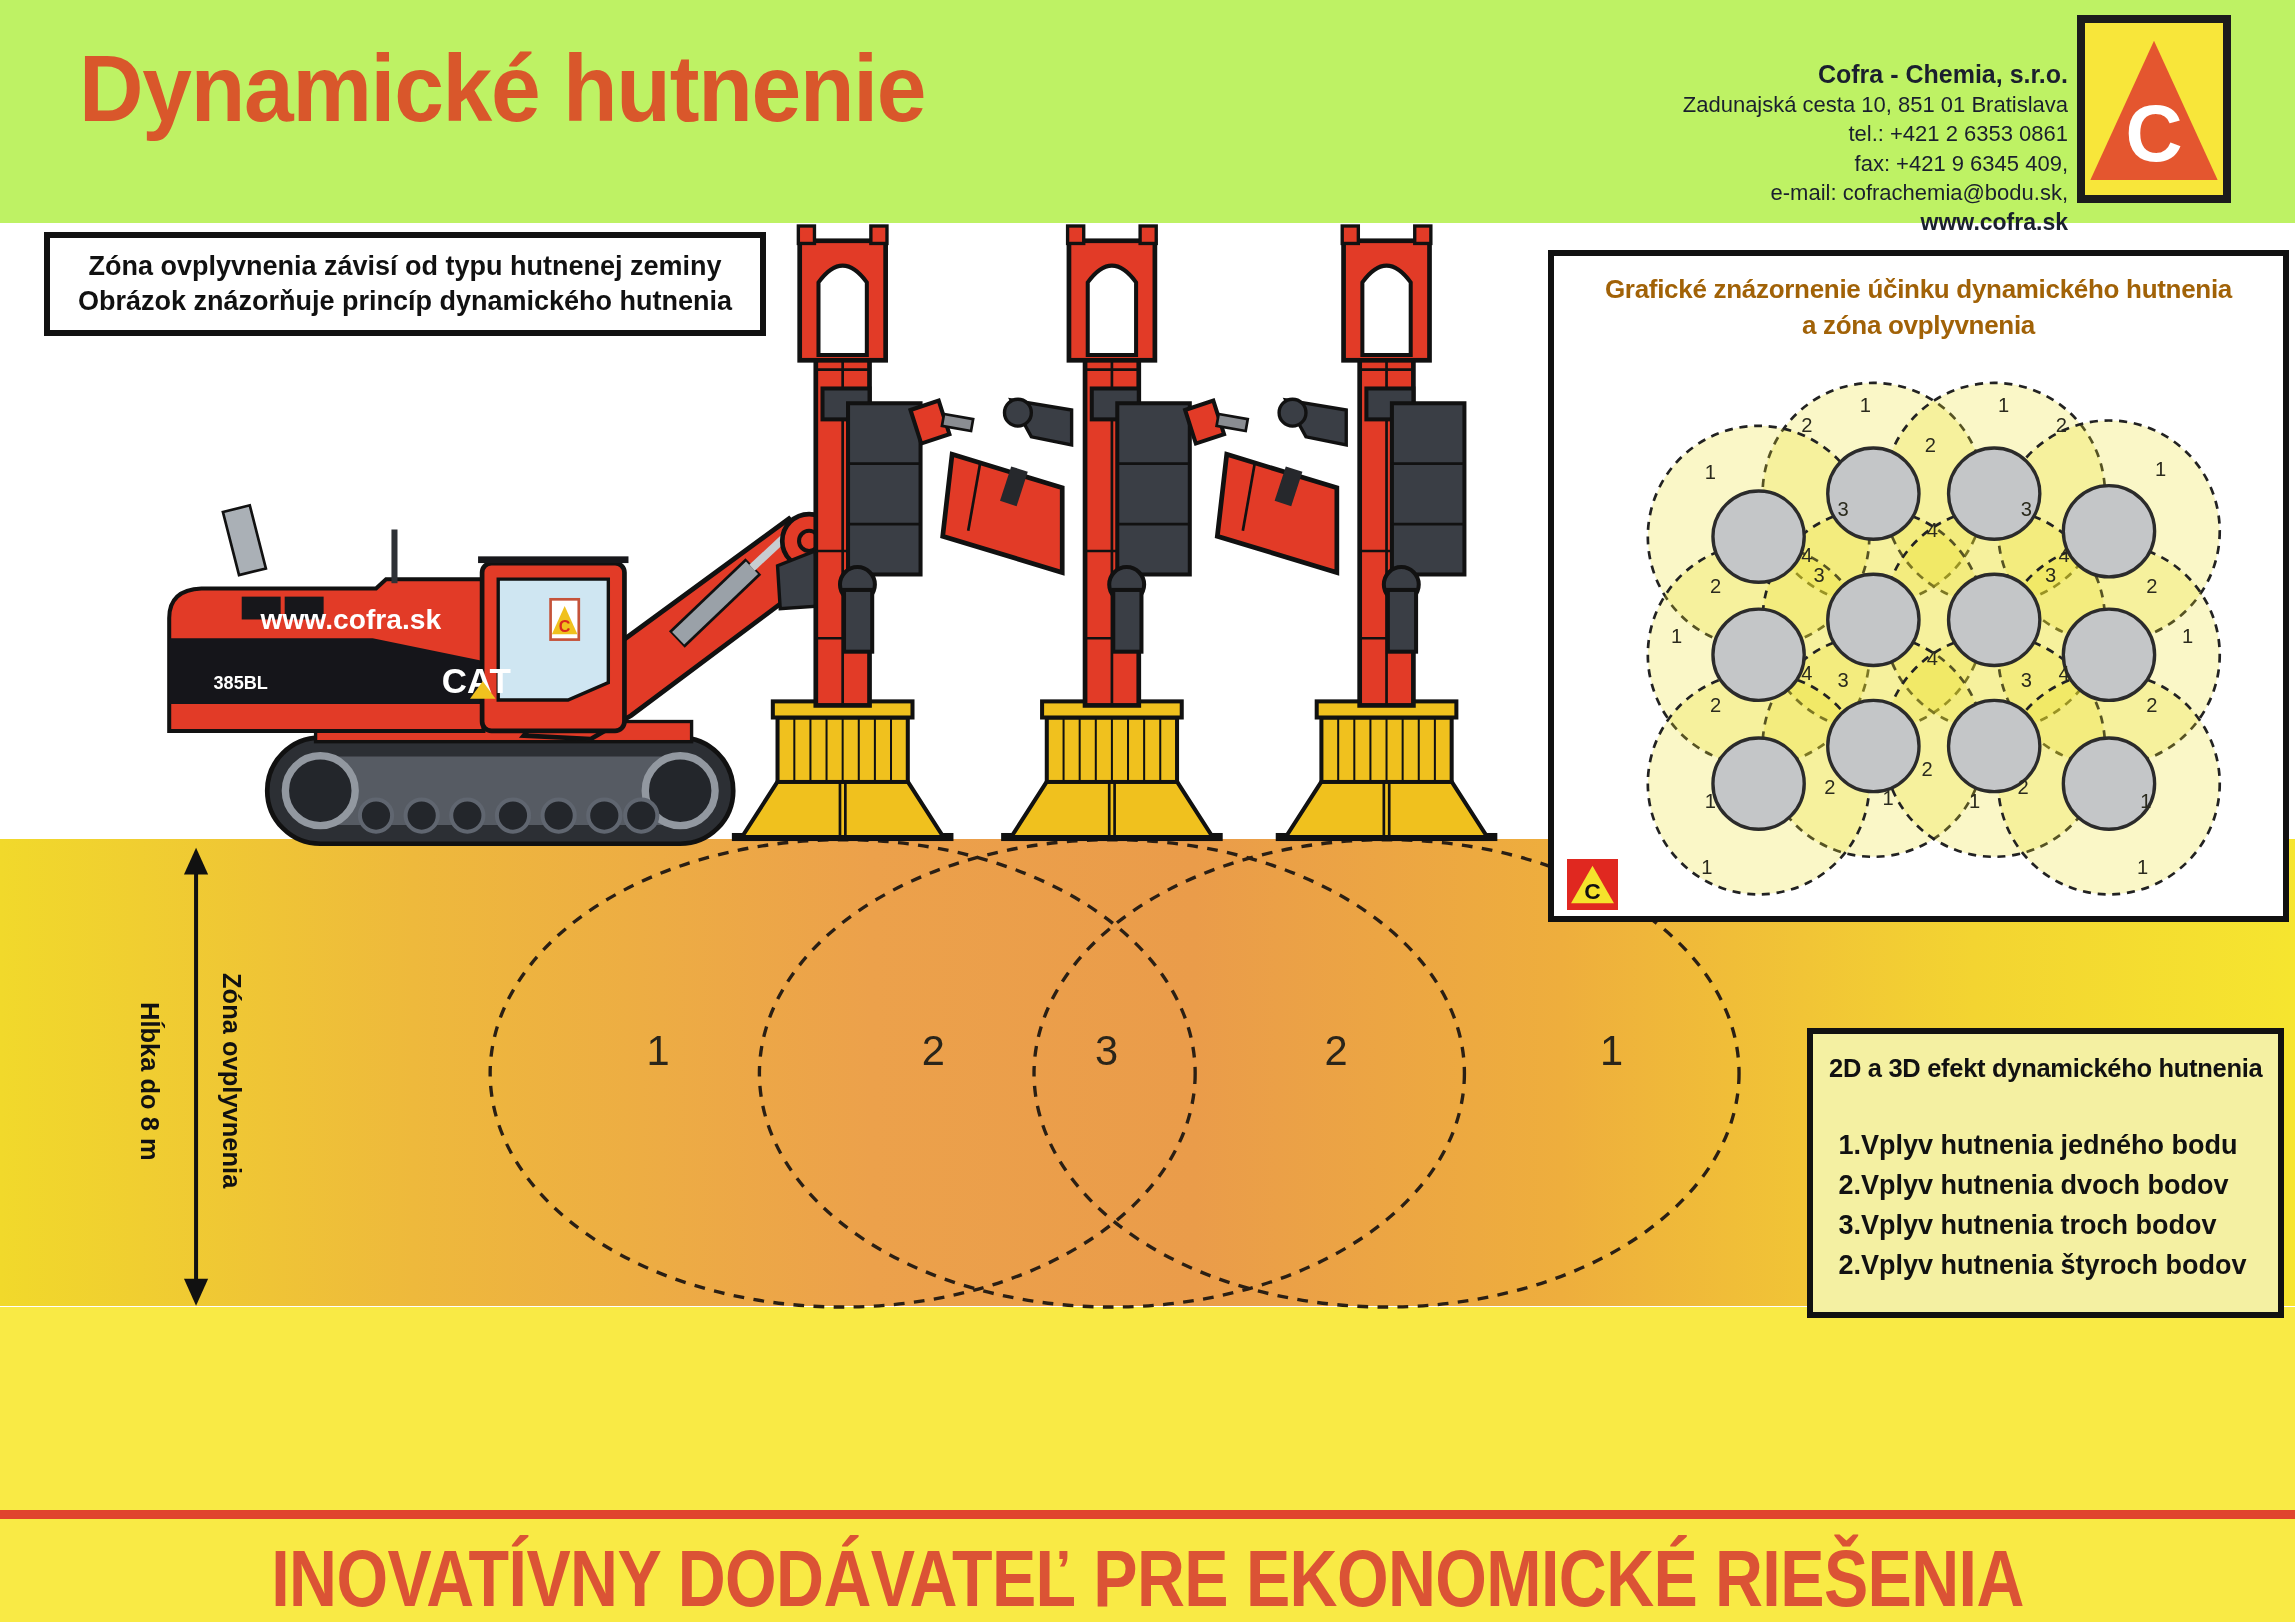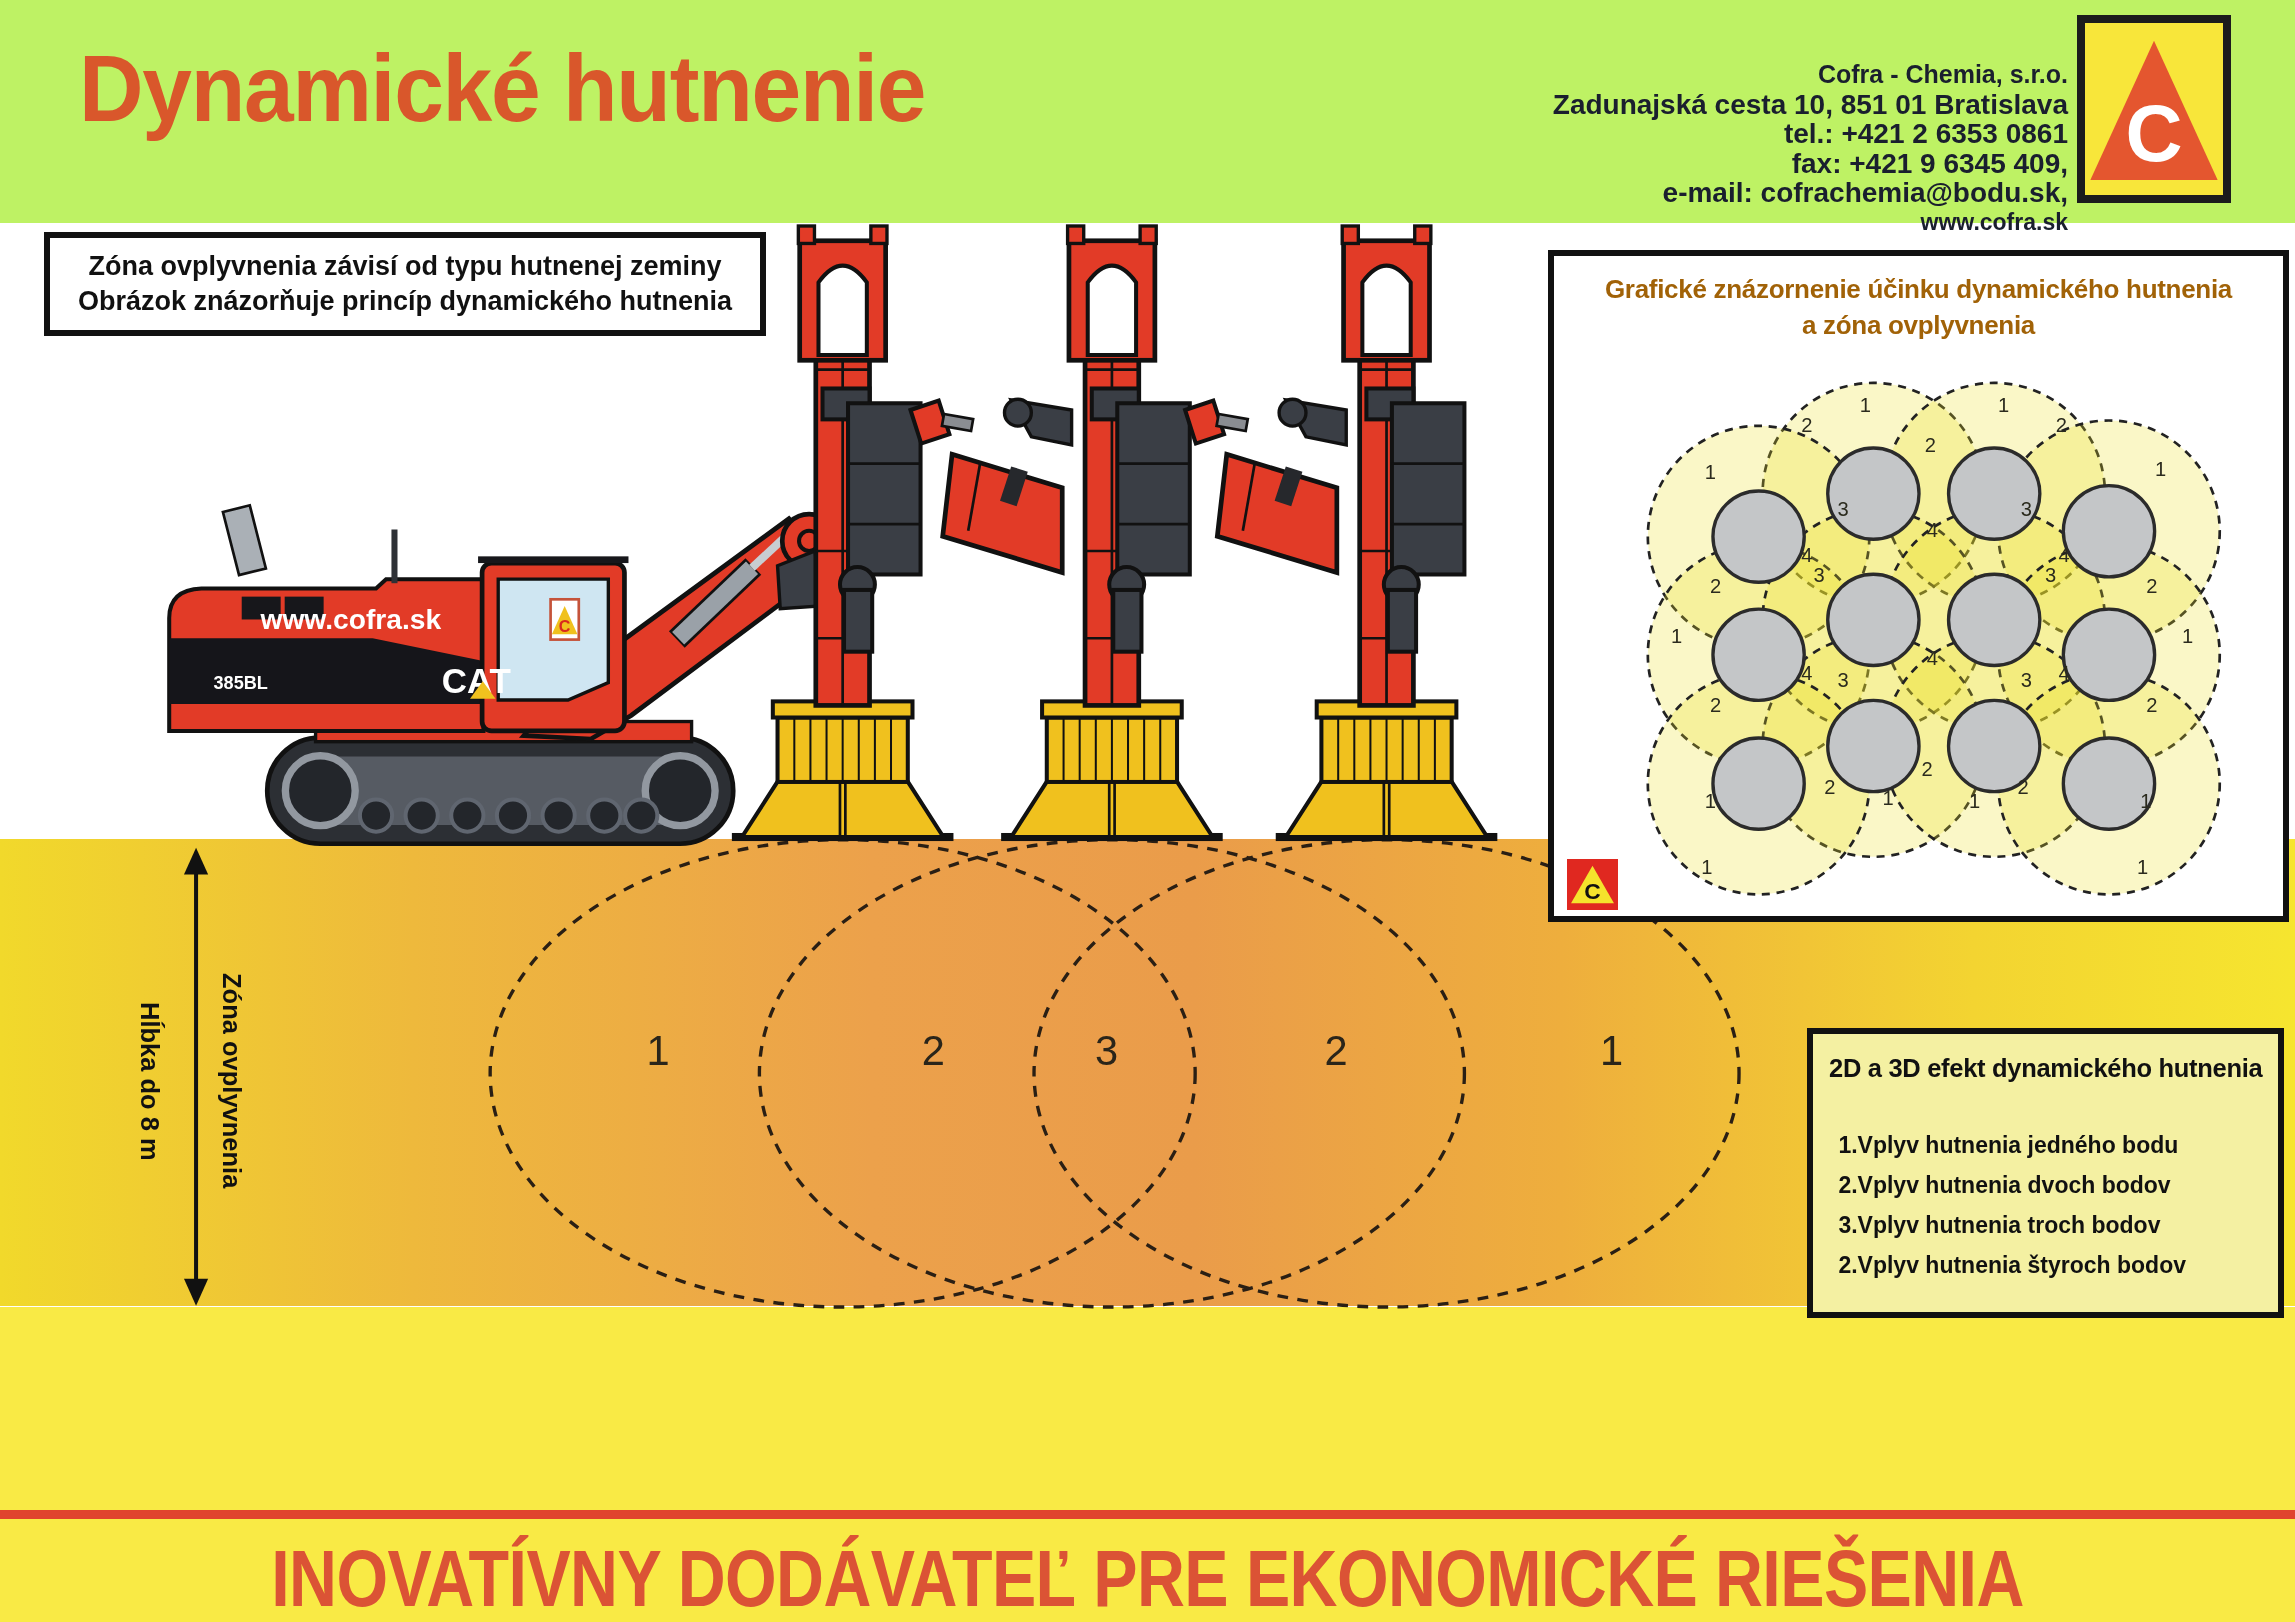--- a/index.html
+++ b/index.html
@@ -8,21 +8,21 @@
     font-family:"Liberation Sans",sans-serif;
   }
   
   .band-top{position:absolute;left:0;top:0;width:2295px;height:223px;background:#bef264;z-index:1;}
   .title{
     position:absolute;left:79px;top:35px;font-size:94px;font-weight:700;color:#d9572b;
     transform:scaleX(0.95);transform-origin:left center;white-space:nowrap;letter-spacing:-1.3px;
   }
   .company{position:absolute;right:227px;top:52px;text-align:right;color:#1a1f2e;line-height:29.5px;}
   .c-name{font-size:25px;font-weight:700;margin-top:8px;}
-  .c-line{font-size:28px;font-weight:700;}
+  .c-line{font-size:22px;font-weight:400;}
   .c-web{font-size:23px;font-weight:700;}
   .logo{position:absolute;left:2077px;top:14.8px;width:138px;height:172px;background:#f8e63a;border:8px solid #1c1c1c;}
   
   .ground{
     position:absolute;left:0;top:839px;width:2295px;height:467px;z-index:1;
     background:linear-gradient(90deg,#f1d92b 0%,#eeb93c 18%,#eca14b 38%,#ea9c4a 52%,#eeae3d 68%,#f3d431 86%,#f6e52f 100%);
   }
   .band-bottom{position:absolute;left:0;top:1307px;width:2295px;height:316px;background:#f9ea45;z-index:1;}
   
   .scene{position:absolute;left:0;top:0;width:2295px;height:1623px;z-index:2;pointer-events:none;}
@@ -53,21 +53,21 @@
   }
   .vlabel.depth{left:132px;width:35px;}
   .vlabel.zone{left:214px;width:35px;}
   
   .effect-box{
     position:absolute;left:1807px;top:1028px;width:477px;height:290px;background:#f4f0a2;border:6px solid #111;
     z-index:3;box-sizing:border-box;padding:20px 16px 8px 16px;
   }
   .effect-title{font-size:25.5px;font-weight:700;color:#111;letter-spacing:-0.3px;white-space:nowrap;}
   .effect-list{margin-top:42px;margin-left:9.4px;}
-  .effect-item{font-size:23px;font-weight:700;color:#111;line-height:40px;white-space:nowrap;}
+  .effect-item{font-size:27px;font-weight:700;color:#111;line-height:40px;white-space:nowrap;}
   
   .redline{position:absolute;left:0;top:1510px;width:2295px;height:8.7px;background:#e0442e;z-index:3;}
   .slogan{
     position:absolute;left:0;top:1533px;width:2295px;text-align:center;z-index:3;
     font-size:79px;font-weight:700;color:#db5335;white-space:nowrap;
     transform:scaleX(0.84);transform-origin:center;letter-spacing:-0.7px;
   }
   .logo svg,.panel-logo svg{display:block;width:100%;height:100%;}
 </style>
 </head>

